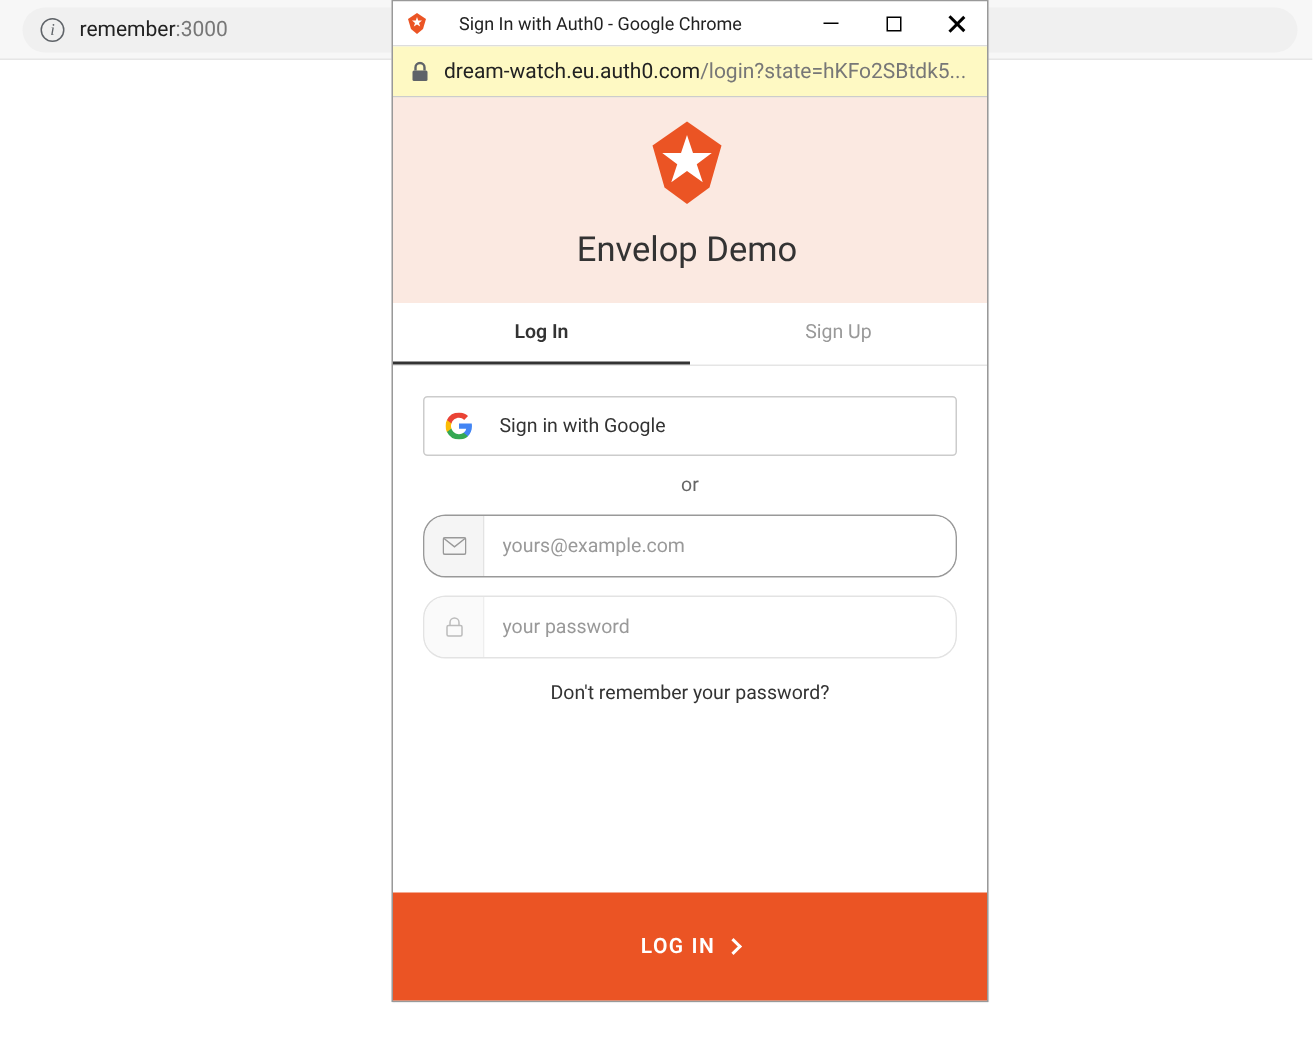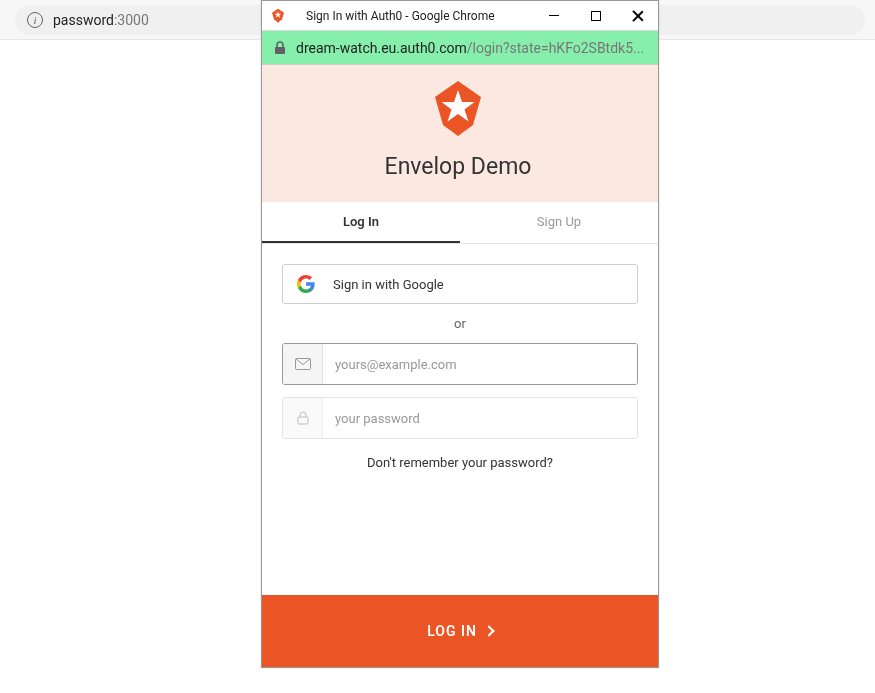--- a/index.html
+++ b/index.html
@@ -121,21 +121,21 @@
       left: 5px;
       top: -1px;
       width: 1.5px;
       height: 14px;
       background: #000;
     }
     .close-x::before { transform: rotate(45deg); }
     .close-x::after { transform: rotate(-45deg); }
     .popup-urlbar {
       height: 34px;
-      background: #86efac;
+      background: #fef9c3;
       border-bottom: 1px solid #ccc;
       display: flex;
       align-items: center;
       padding: 0 12px;
     }
     .lock-icon {
       width: 12px;
       height: 14px;
       margin-right: 10px;
       flex-shrink: 0;
@@ -208,21 +208,21 @@
     }
     .or-divider {
       text-align: center;
       font-size: 13px;
       color: #666;
       margin: 12px 0;
     }
     .input-group {
       display: flex;
       border: 1px solid #ccc;
-      border-radius: 3px;
+      border-radius: 15px;
       height: 42px;
       margin-bottom: 12px;
       overflow: hidden;
     }
     .input-group.active {
       border-color: #999;
     }
     .input-group.dim {
       border-color: #e3e3e3;
     }
@@ -282,21 +282,21 @@
       transform: rotate(45deg);
     }
   </style>
 </head>
 <body>
 
 <div class="parent-browser-bar">
   <div class="parent-url-box">
     <span class="info-icon">i</span>
     <span class="parent-url">
-      <span>password</span><span class="dim">:3000</span>
+      <span>remember</span><span class="dim">:3000</span>
     </span>
   </div>
 </div>
 
 <div class="popup-window">
 
   <div class="titlebar">
     <svg class="auth0-favicon" viewBox="0 0 24 24">
       <path fill="#eb5424" d="M12 1 L21 7 L18 17 L12 22 L6 17 L3 7 Z"></path>
       <path fill="#fff" d="M12 5 L13.2 8.6 L17 8.6 L14 11 L15.2 14.6 L12 12.4 L8.8 14.6 L10 11 L7 8.6 L10.8 8.6 Z"></path>

